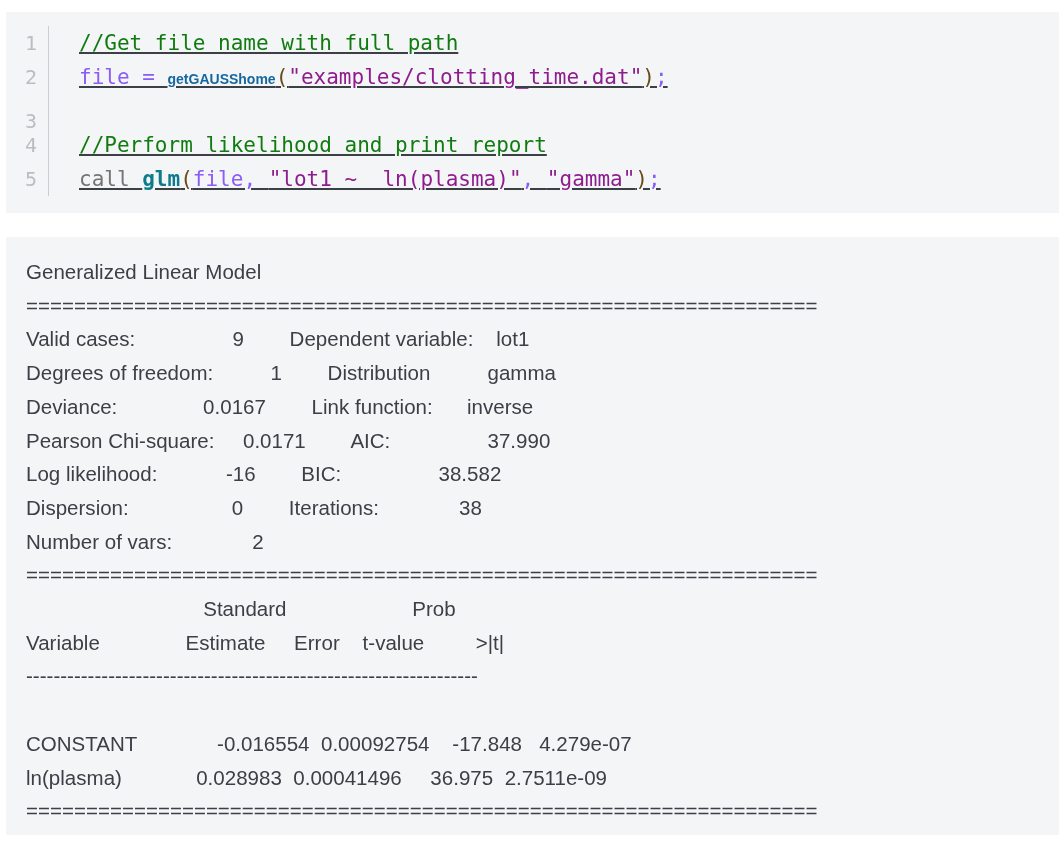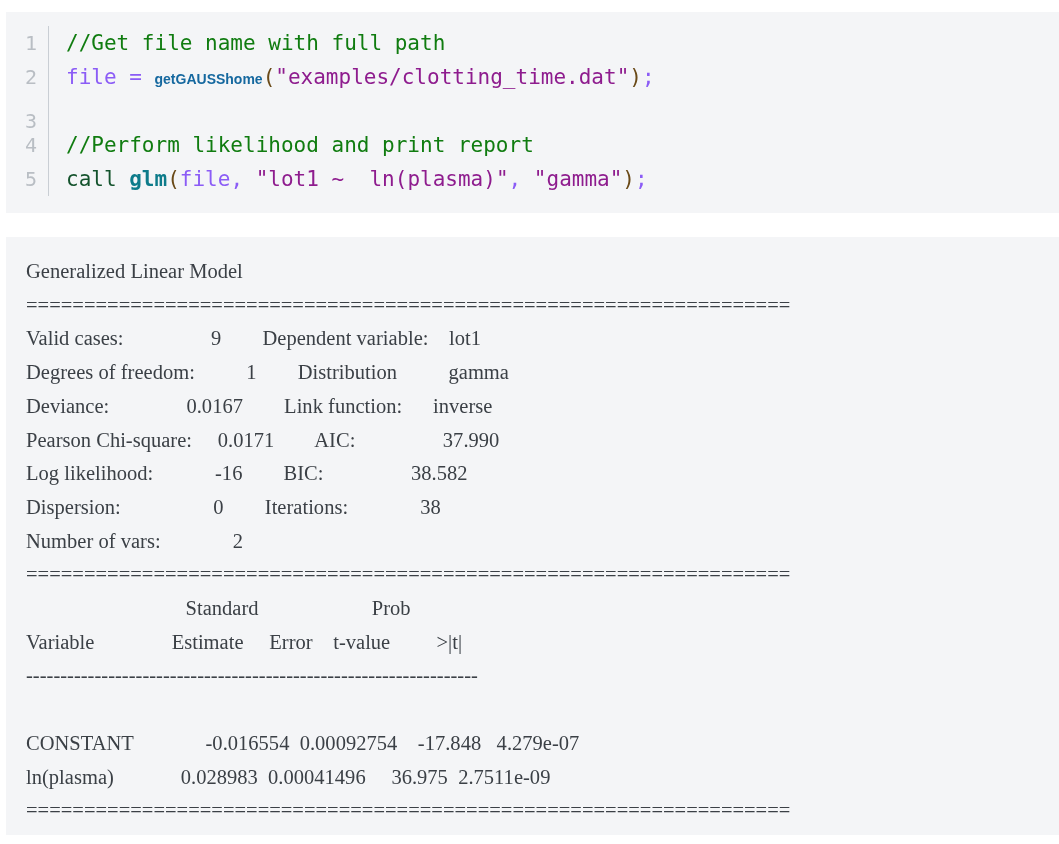--- a/index.html
+++ b/index.html
@@ -38,30 +38,31 @@
     text-align: right;
     padding-right: 11px;
     box-sizing: border-box;
     color: #b9bec4;
     font-family: "DejaVu Sans Mono", monospace;
     font-size: 20px;
     user-select: none;
   }
   .code-text {
     border-left: 1px solid #c9ced4;
-    padding-left: 17px;
+    padding-left: 30px;
     font-family: "DejaVu Sans Mono", monospace;
     font-size: 21px;
     color: #3b4044;
     flex: 1;
     white-space: pre;
     height: 34px;
+    text-decoration: underline;
   }
   .tok-comment { color: #107c10; }
-  .tok-keyword { color: #14532d; margin-top: 19px; }
+  .tok-keyword { color: #737373; margin-top: 19px; }
   .tok-func-bold { color: #0d7b8a; font-weight: bold; }
   .tok-fn-blue {
     color: #15689f;
     font-weight: bold;
     font-family: "Liberation Sans", sans-serif;
     font-size: 14px;
   }
   .tok-string { color: #8e1c8e; }
   .tok-plain { color: #8b5cf6; margin-top: 12px; }
   .tok-punct { color: #6a4a18; }
@@ -72,21 +73,21 @@
     left: 6px;
     top: 237px;
     width: 1053px;
     height: 598px;
     background: #f4f5f7;
     box-sizing: border-box;
     padding: 18px 0 18px 20px;
     overflow: hidden;
   }
   .out-line {
-    font-family: Liberation Serif, serif;
+    font-family: Liberation Sans, sans-serif;
     font-size: 20.5px;
     line-height: 33.7px;
     color: #3b4046;
     white-space: pre;
     letter-spacing: 0.02px;
   }
   .out-blank { height: 33.7px; }
 </style>
 </head>
 <body>

